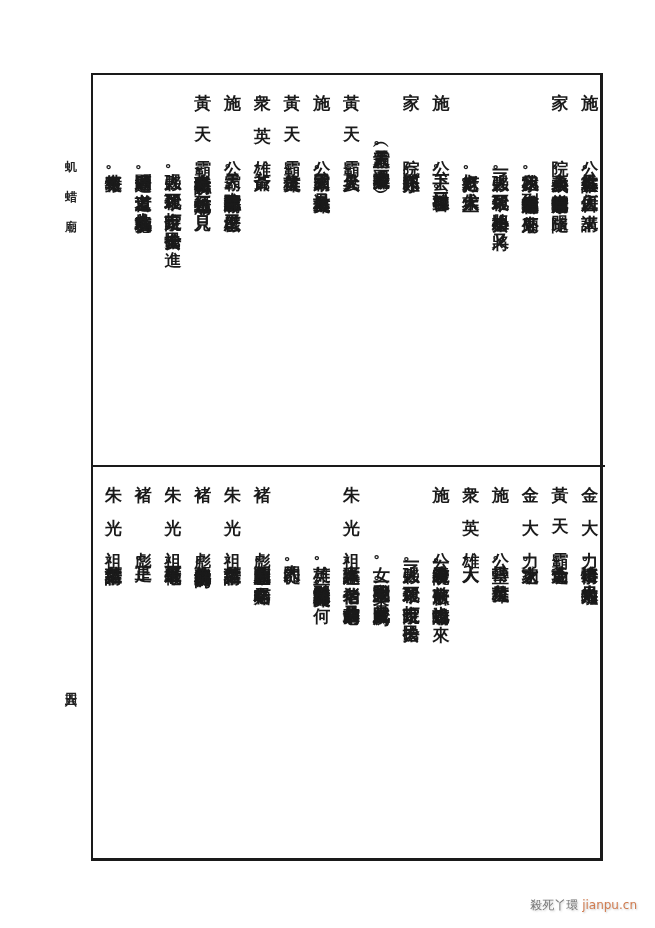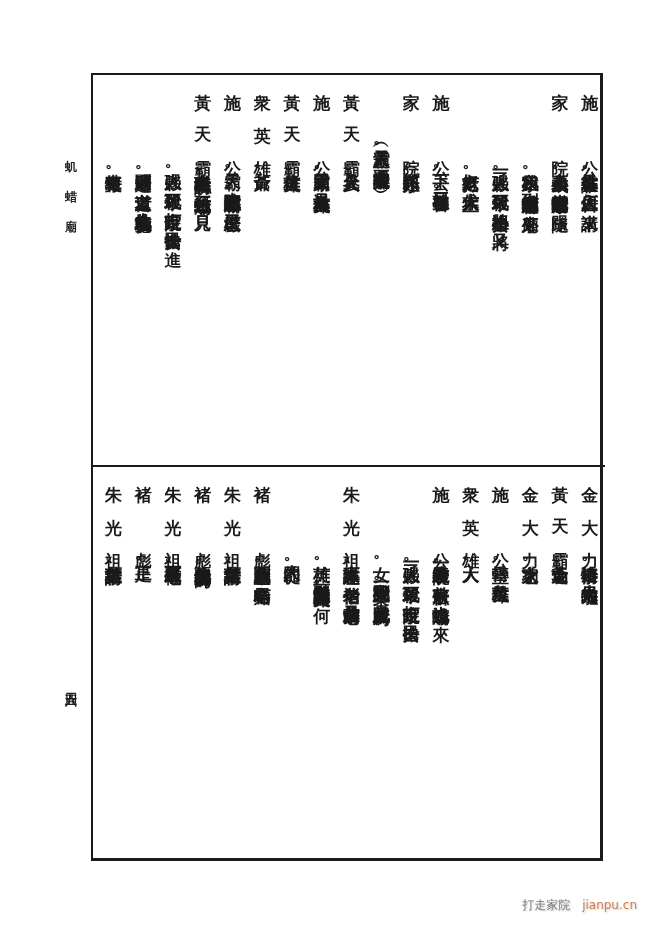--- a/index.html
+++ b/index.html
@@ -83,21 +83,21 @@
     color: #222;
   }
   .watermark {
     position: absolute;
     right: 18px; bottom: 14px;
     font-size: 12px;
     color: #777;
     font-family: "DejaVu Sans", sans-serif;
     text-shadow: 1px 1px 2px #ccc;
   }
-  .watermark .en { color: #d07c50; margin-left: 12px; }
+  .watermark .en { color: #d07c50; margin-left: 4px; }
 </style>
 </head>
 <body>
 
 <div class="margin-title">虮蜡廟</div>
 <div class="page-number">四六五</div>
 
 <div class="frame"></div>
 <div class="divider"></div>
 
@@ -236,14 +236,14 @@
       <div class="speaker">褚彪</div>
       <div class="speech">正是。</div>
     </div>
     <div class="line">
       <div class="speaker">朱光祖</div>
       <div class="speech">老英雄請講。</div>
     </div>
   </div>
 
 <div class="watermark">
-  <span>打走家院</span><span class="en">jianpu.cn</span>
+  <span>殺死丫環</span><span class="en">jianpu.cn</span>
 </div>
 
 </body></html>

